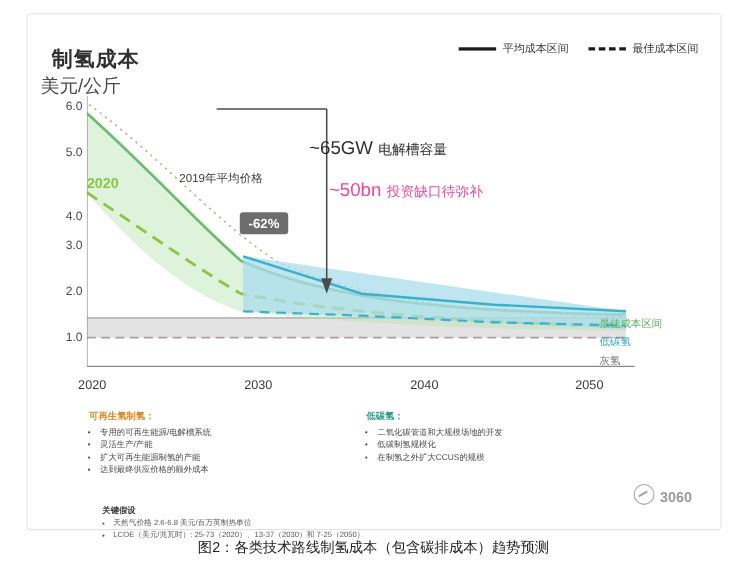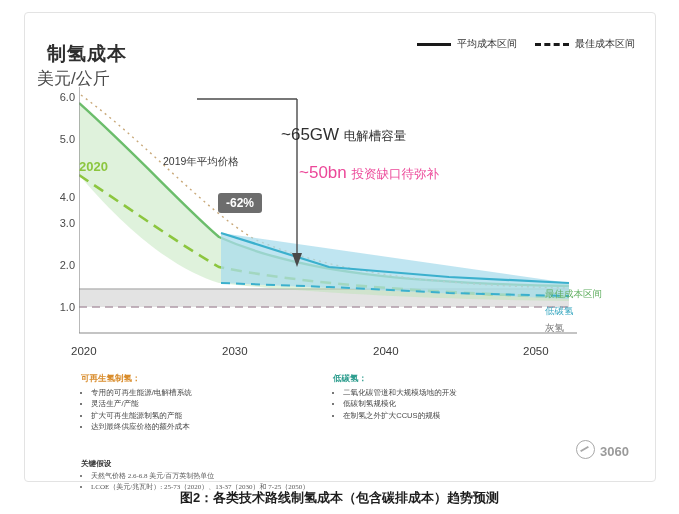--- a/index.html
+++ b/index.html
@@ -74,21 +74,21 @@
   .notes{position:absolute;left:56px;top:360px;width:540px;}
   .note-col{position:absolute;top:0;}
   .note-col.left{left:0;width:240px;}
   .note-col.right{left:252px;width:280px;}
   .note-head{font-size:8.5px;font-weight:bold;margin-bottom:2px;}
   .note-head.orange{color:#d98c2b;}
   .note-head.teal{color:#2f9e8f;}
   .note-list{margin:0;padding-left:10px;}
   .note-list li{font-size:7.6px;color:#4a4a4a;line-height:1.5;}
 
-  .assump{position:absolute;left:0;top:86px;width:330px;font-family:Liberation Serif, serif;}
+  .assump{position:absolute;left:12px;top:86px;width:330px;}
   .assump-head{font-size:7.6px;font-weight:bold;color:#3a3a3a;margin-bottom:2px;}
   .assump-list{margin:0;padding-left:10px;}
   .assump-list li{font-size:7px;color:#5a5a5a;line-height:1.5;}
 
   
   .watermark{
     position:absolute;right:26px;bottom:22px;
     display:flex;align-items:flex-end;gap:5px;
     color:#9a9a9a;font-size:13px;font-weight:bold;
   }
@@ -97,21 +97,21 @@
     border:1.6px solid #a8a8a8;position:relative;
   }
   .wm-mark:before{
     content:"";position:absolute;left:3px;top:7px;width:9px;height:2px;
     background:#a8a8a8;transform:rotate(-30deg);
   }
 
   
   .caption{
     position:absolute;left:0;top:489px;width:679px;text-align:center;
-    font-size:13px;font-weight:bold;color:#1d1d1d;
+    font-size:13px;font-weight:normal;color:#1d1d1d;
   }
 </style>
 </head>
 <body>
 
 <div id="root">
 
   <div class="figure-card">
 
     <div class="chart-title">制氢成本</div>

